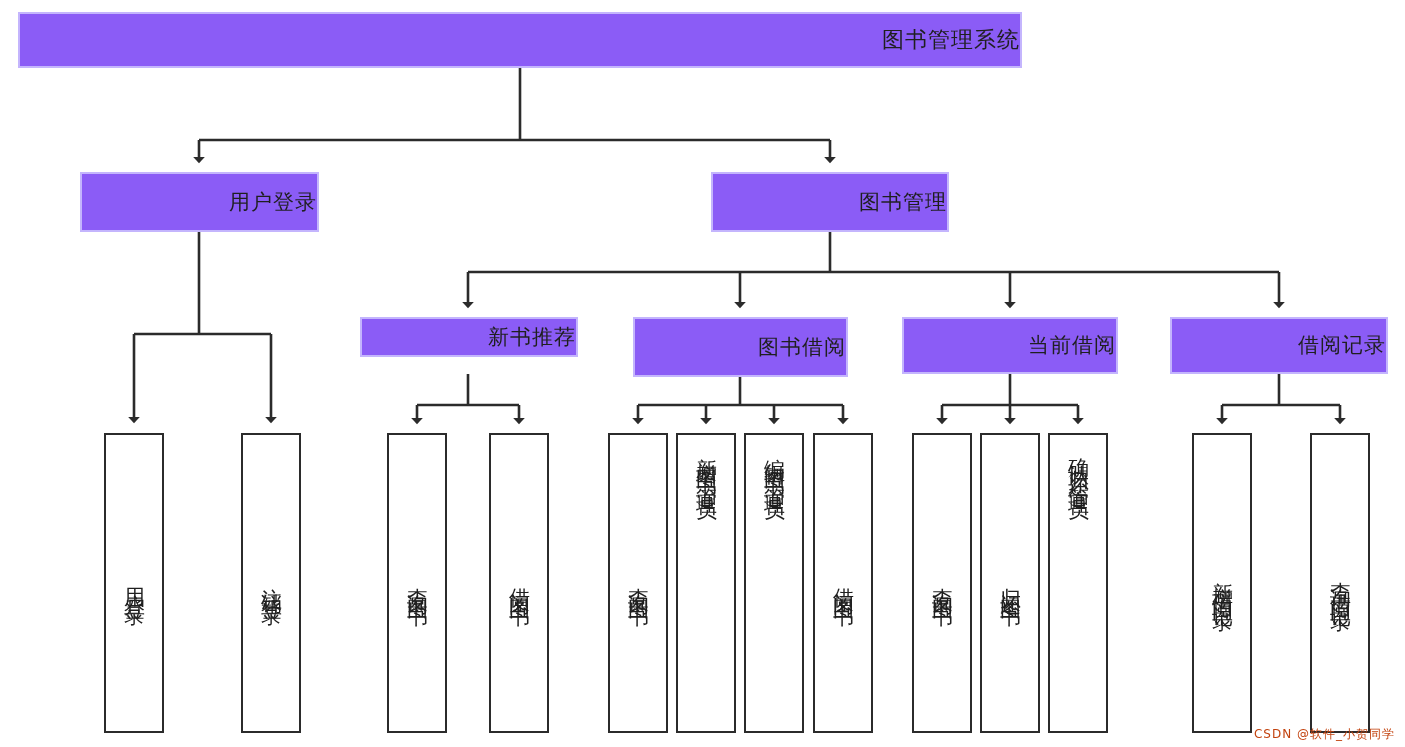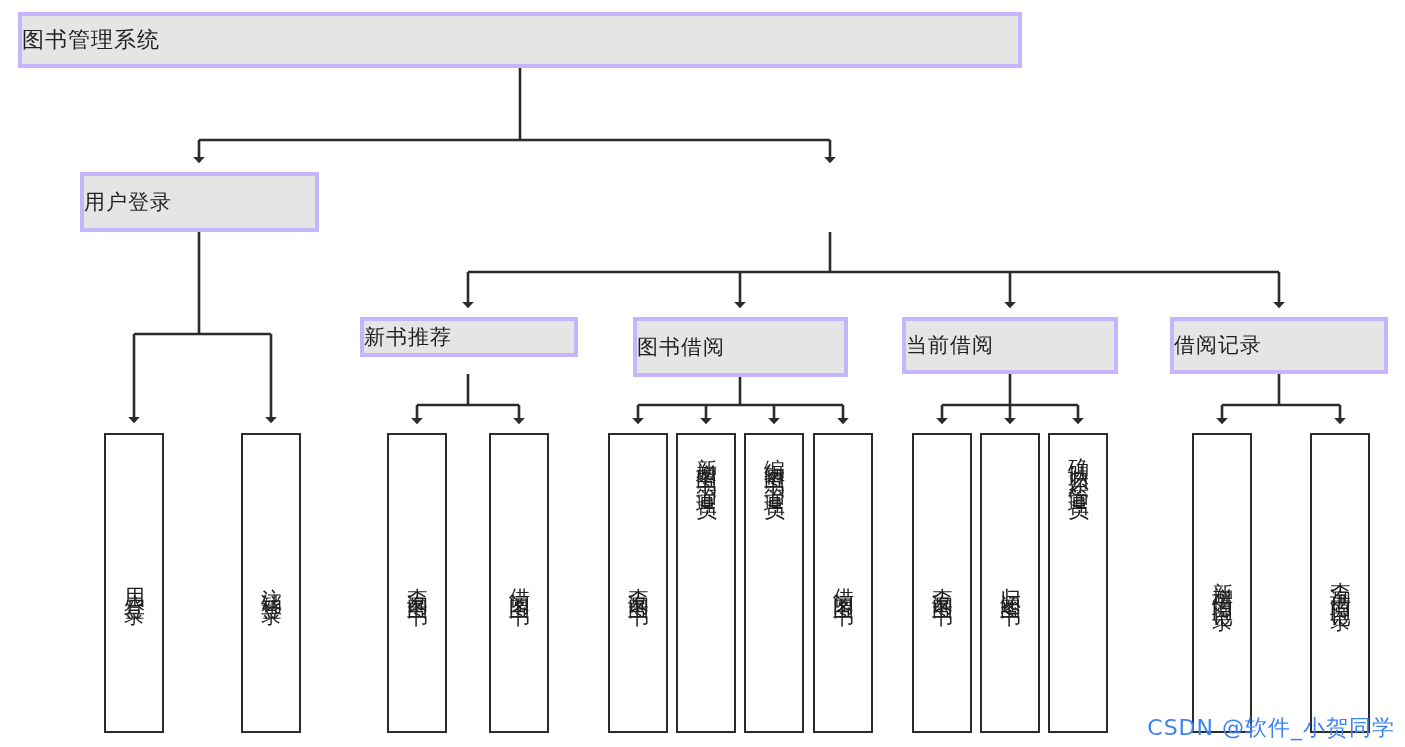--- a/index.html
+++ b/index.html
@@ -1,30 +1,30 @@
 <!DOCTYPE html>
 <html><head>
 <meta charset="utf-8">
 <style>
   html,body{margin:0;padding:0;background:#ffffff;}
   body{width:1405px;height:747px;position:relative;overflow:hidden;
        font-family:"Liberation Sans","DejaVu Sans",sans-serif;color:#1a1a1a;}
   #canvas{position:absolute;left:0;top:0;width:1405px;height:747px;}
-  .node{position:absolute;box-sizing:border-box;border:4px solid #c4b5fd;background:#e5e5e5;
-        display:flex;align-items:center;justify-content:flex-start;}
+  .node{position:absolute;box-sizing:border-box;border:2px solid #c4b5fd;background:#8b5cf6;
+        display:flex;align-items:center;justify-content:flex-end;}
   .node .lbl{font-size:21px;line-height:1.15;letter-spacing:1px;color:#1f1f1f;white-space:nowrap;}
   .node.root .lbl{font-size:22px;}
   .leaf{position:absolute;box-sizing:border-box;border:2px solid #2b2b2b;background:#ffffff;
         display:flex;align-items:flex-start;justify-content:center;padding-top:6px;}
   .leaf.mid{align-items:center;padding-top:0;}
   .leaf .vlbl{writing-mode:vertical-rl;text-orientation:upright;
               font-size:21px;letter-spacing:6px;line-height:1;color:#1f1f1f;
               font-family:"DejaVu Sans","Liberation Sans",sans-serif;}
   svg.edges{position:absolute;left:0;top:0;width:1405px;height:747px;pointer-events:none;}
-  .watermark{position:absolute;right:10px;bottom:4px;font-size:22px;color:#3b82f6;
+  .watermark{position:absolute;right:10px;bottom:4px;font-size:12px;color:#c2410c;
              letter-spacing:1px;white-space:nowrap;
              font-family:"DejaVu Sans","Liberation Sans",sans-serif;margin-left:6px;}
 </style>
 </head>
 <body>
 
 <div id="canvas">
 
   <svg class="edges" viewBox="0 0 1405 747">
     <defs>
@@ -76,20 +76,23 @@
     </g>
   </svg>
 
   <div class="node root" style="left:18px;top:12px;width:1004px;height:56px;">
     <span class="lbl">图书管理系统</span>
   </div>
 
   <div class="node" style="left:80px;top:172px;width:239px;height:60px;">
     <span class="lbl">用户登录</span>
   </div>
+  <div class="node" style="left:711px;top:172px;width:238px;height:60px;">
+    <span class="lbl">图书管理</span>
+  </div>
 
   <div class="node" style="left:360px;top:317px;width:218px;height:40px;">
     <span class="lbl">新书推荐</span>
   </div>
   <div class="node" style="left:633px;top:317px;width:215px;height:60px;">
     <span class="lbl">图书借阅</span>
   </div>
   <div class="node" style="left:902px;top:317px;width:216px;height:57px;">
     <span class="lbl">当前借阅</span>
   </div>

